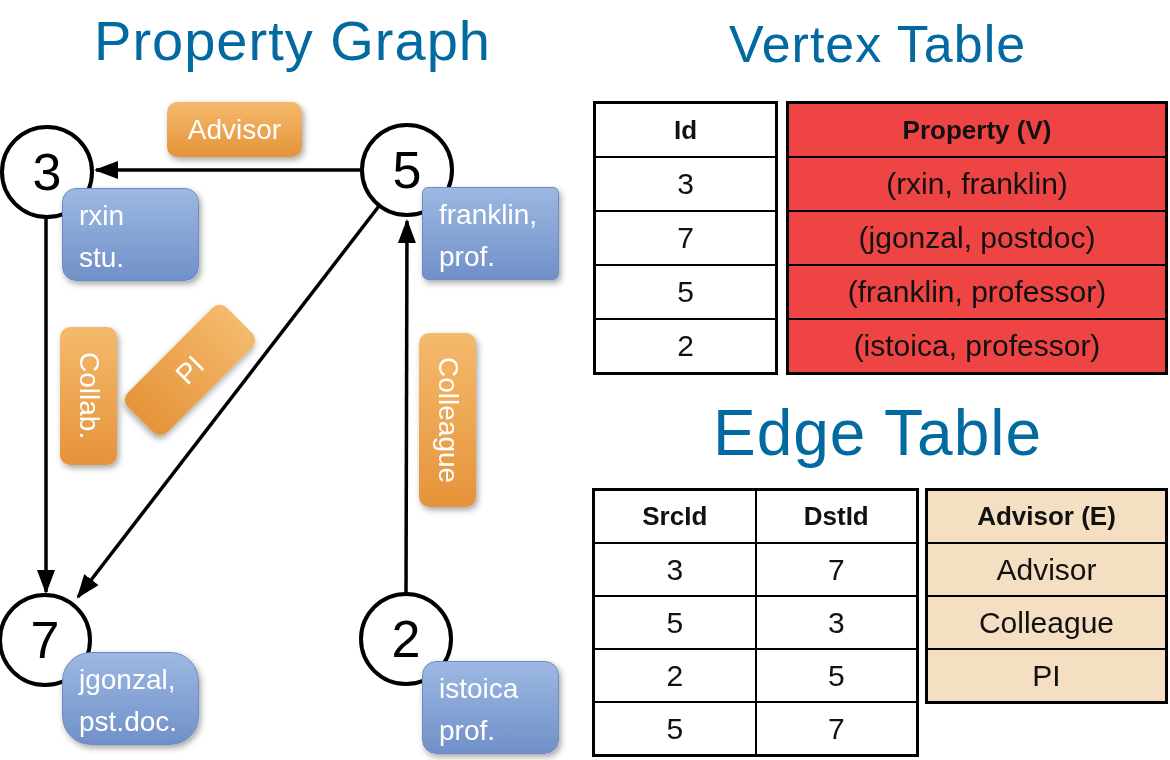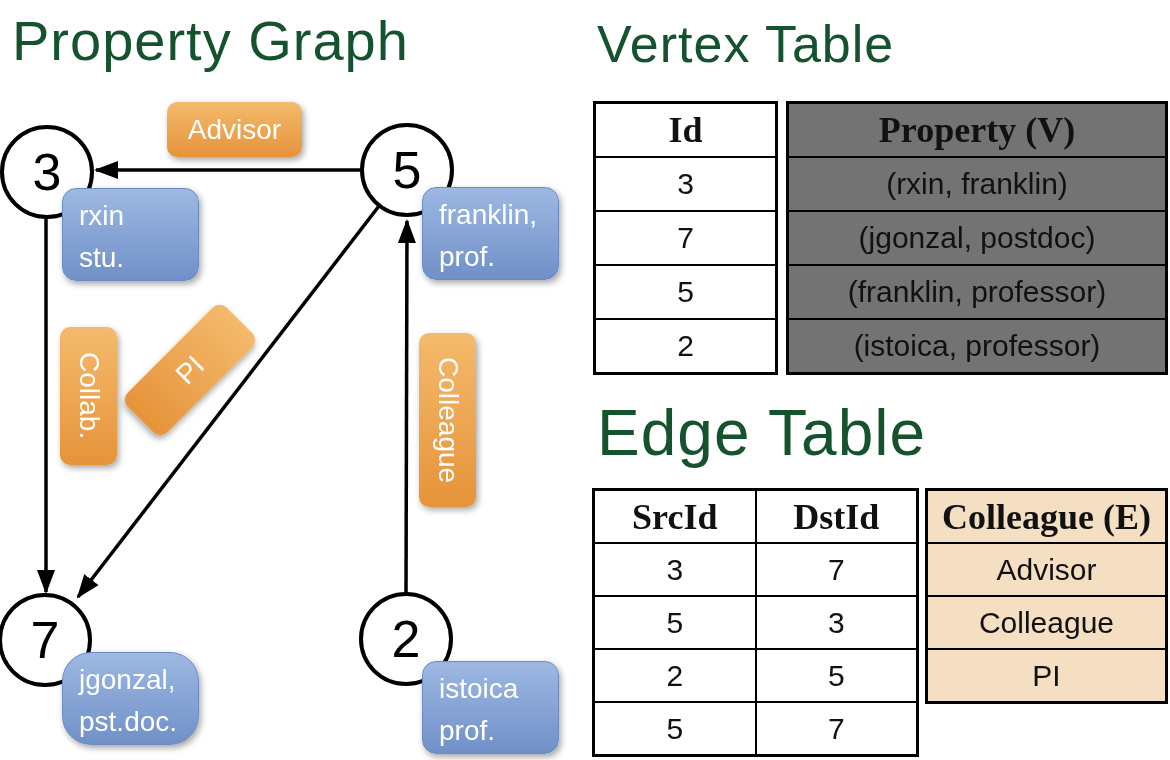--- a/index.html
+++ b/index.html
@@ -1,21 +1,21 @@
 <!DOCTYPE html>
 <html><head>
 <meta charset="utf-8">
 <style>
   html,body{margin:0;padding:0;background:#fff;}
   body{
     width:1170px;height:760px;position:relative;overflow:hidden;
     font-family:"Liberation Sans", sans-serif;color:#111;
   }
   
-  .title{position:absolute;text-align:left;font-weight:300;color:#14532d;letter-spacing:1px;white-space:nowrap;padding-left:12px;}
+  .title{position:absolute;text-align:center;font-weight:300;color:#0369a1;letter-spacing:1px;white-space:nowrap;}
   .g-title{left:0;top:8px;width:585px;font-size:56px;}
   .vt-title{left:585px;top:14px;width:585px;font-size:52px;}
   .et-title{left:585px;top:396px;width:585px;font-size:64px;}
 
   
   .graph{position:absolute;left:0;top:0;width:585px;height:760px;}
   .edges{position:absolute;left:0;top:0;}
   .edges line{stroke:#000;stroke-width:3.5px;}
   .node{
     position:absolute;width:86px;height:86px;border:4px solid #000;border-radius:50%;
@@ -28,21 +28,21 @@
   #node2{left:359px;top:592px;}
 
   .vlabel{
     position:absolute;width:137px;height:93px;box-sizing:border-box;
     border-radius:14px;border:1px solid #6a8bc4;
     background:linear-gradient(#9db8e2,#7090c8);
     color:#fff;font-size:28px;line-height:1.5;padding:6px 0 0 16px;
     box-shadow:2px 3px 6px rgba(0,0,0,.35);
   }
   #vl3{left:62px;top:188px;}
-  #vl5{left:422px;top:187px;}
+  #vl5{left:422px;top:187px;border-radius:6px;}
   #vl7{left:62px;top:652px;border-radius:29px;}
   #vl2{left:422px;top:661px;}
 
   .elabel{
     position:absolute;border-radius:10px;color:#fff;font-size:28px;
     background:linear-gradient(#f4ba6c,#e6933a);
     display:flex;align-items:center;justify-content:center;
     box-shadow:2px 3px 6px rgba(0,0,0,.35);
   }
   #el-advisor{left:167px;top:102px;width:135px;height:55px;}
@@ -51,24 +51,24 @@
   #el-pi{left:162px;top:300px;width:56px;height:140px;transform:rotate(45deg);}
   .vert span{writing-mode:vertical-rl;}
   #el-pi span{transform:rotate(-90deg);}
 
   
   .dtable{position:absolute;border-collapse:collapse;table-layout:fixed;background:#fff;border:3px solid #000;}
   .dtable th,.dtable td{
     border:2px solid #000;text-align:center;vertical-align:middle;
     padding:0;height:52px;font-size:30px;font-weight:400;color:#111;white-space:nowrap;
   }
-  .dtable th{font-weight:700;font-size:36px;font-family:Liberation Serif, serif;}
+  .dtable th{font-weight:700;font-size:26px;}
   .t-vleft{left:593px;top:101px;width:185px;}
   .t-vright{left:786px;top:101px;width:382px;}
-  .t-vright th,.t-vright td{background:#737373;}
+  .t-vright th,.t-vright td{background:#ef4444;}
   .t-eleft{left:592px;top:488px;width:327px;}
   .t-eleft th,.t-eleft td{width:50%;}
   .t-eright{left:925px;top:488px;width:243px;}
   .t-eright th,.t-eright td{background:#f4dfc3;}
   .t-eleft th,.t-eleft td,.t-eright th,.t-eright td{height:51px;}
 </style>
 </head>
 <body>
 
 <div class="graph">
@@ -195,21 +195,21 @@
   <tr>
     <td>5</td>
     <td>7</td>
   </tr>
 </tbody>
   </table>
 
 <table class="dtable t-eright">
   <tbody>
       <tr>
-        <th>Colleague (E)</th>
+        <th>Advisor (E)</th>
       </tr>
   <tr>
         <td>Advisor</td>
       </tr>
   <tr>
         <td>Colleague</td>
       </tr>
   <tr>
         <td>PI</td>
       </tr>

